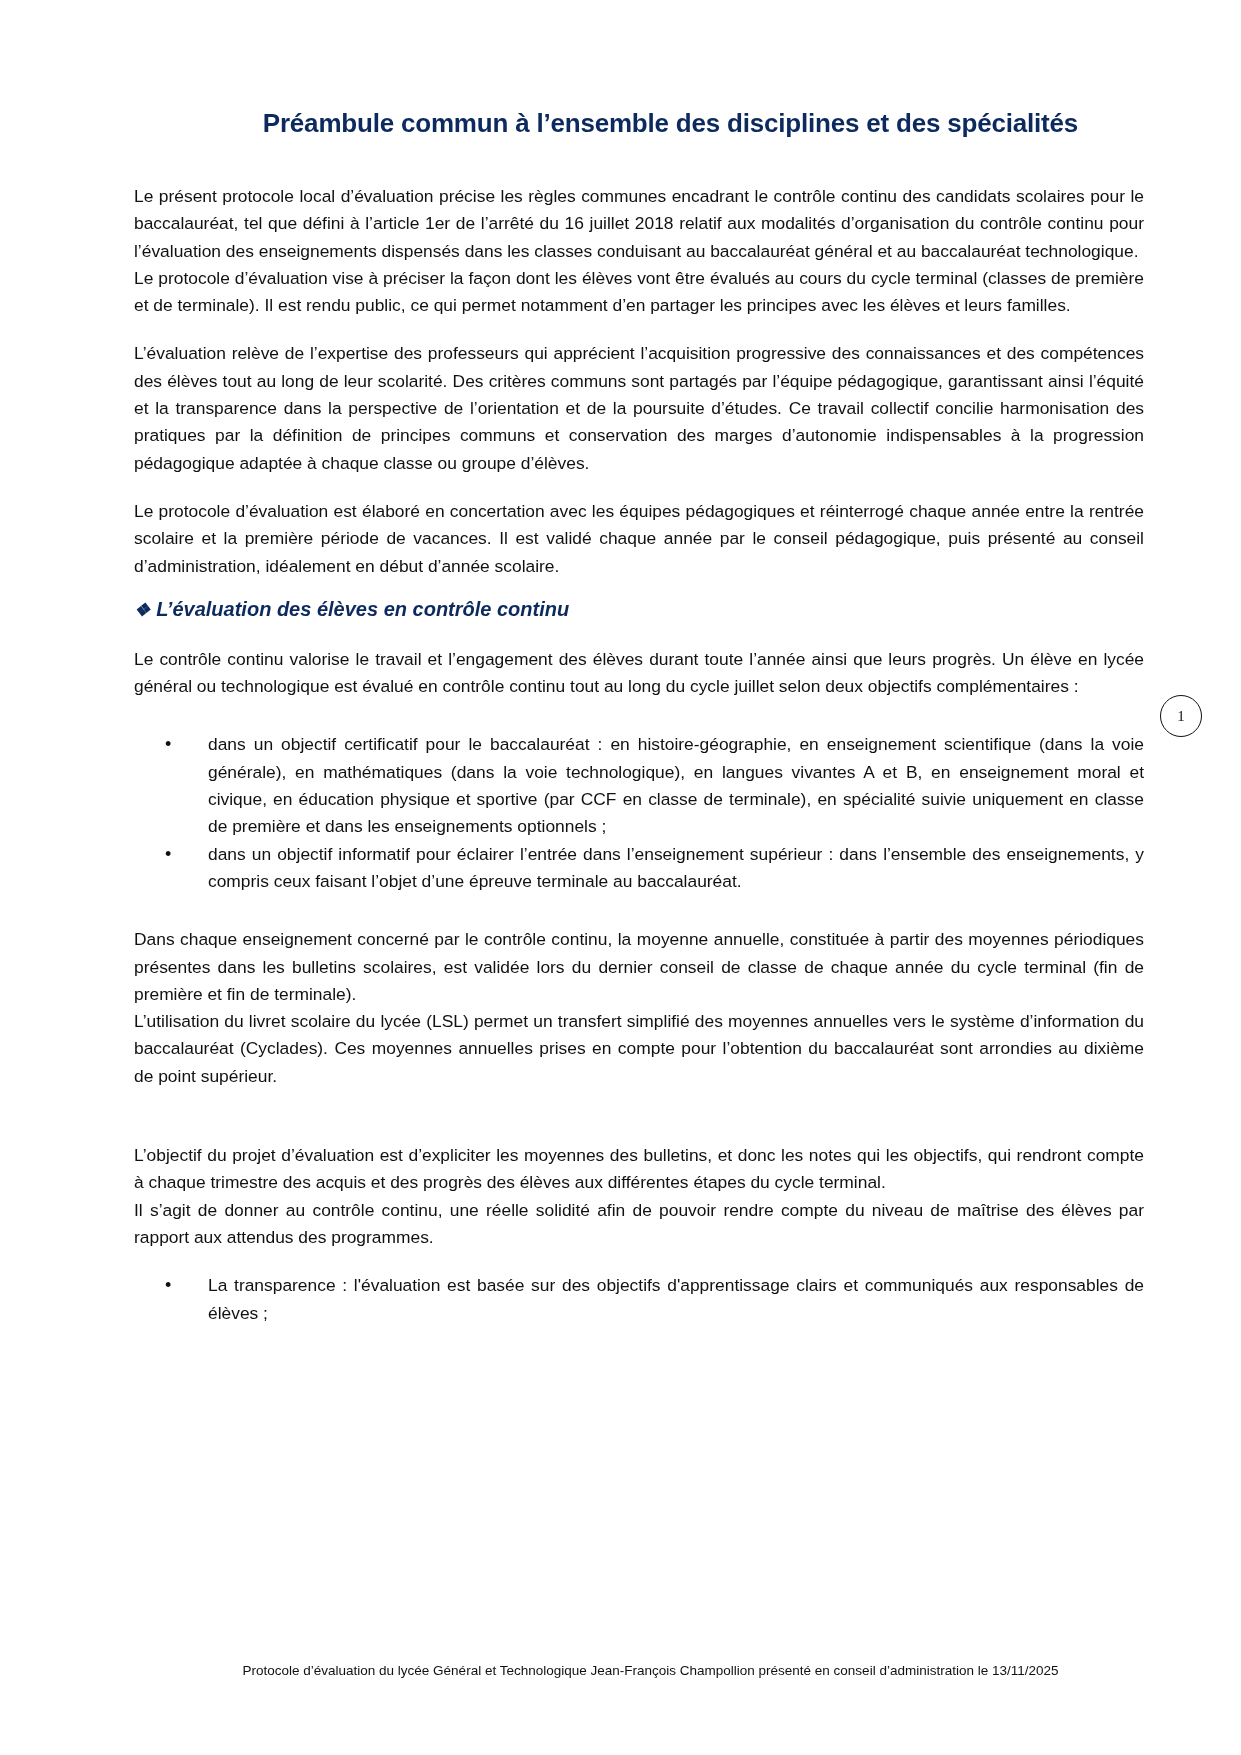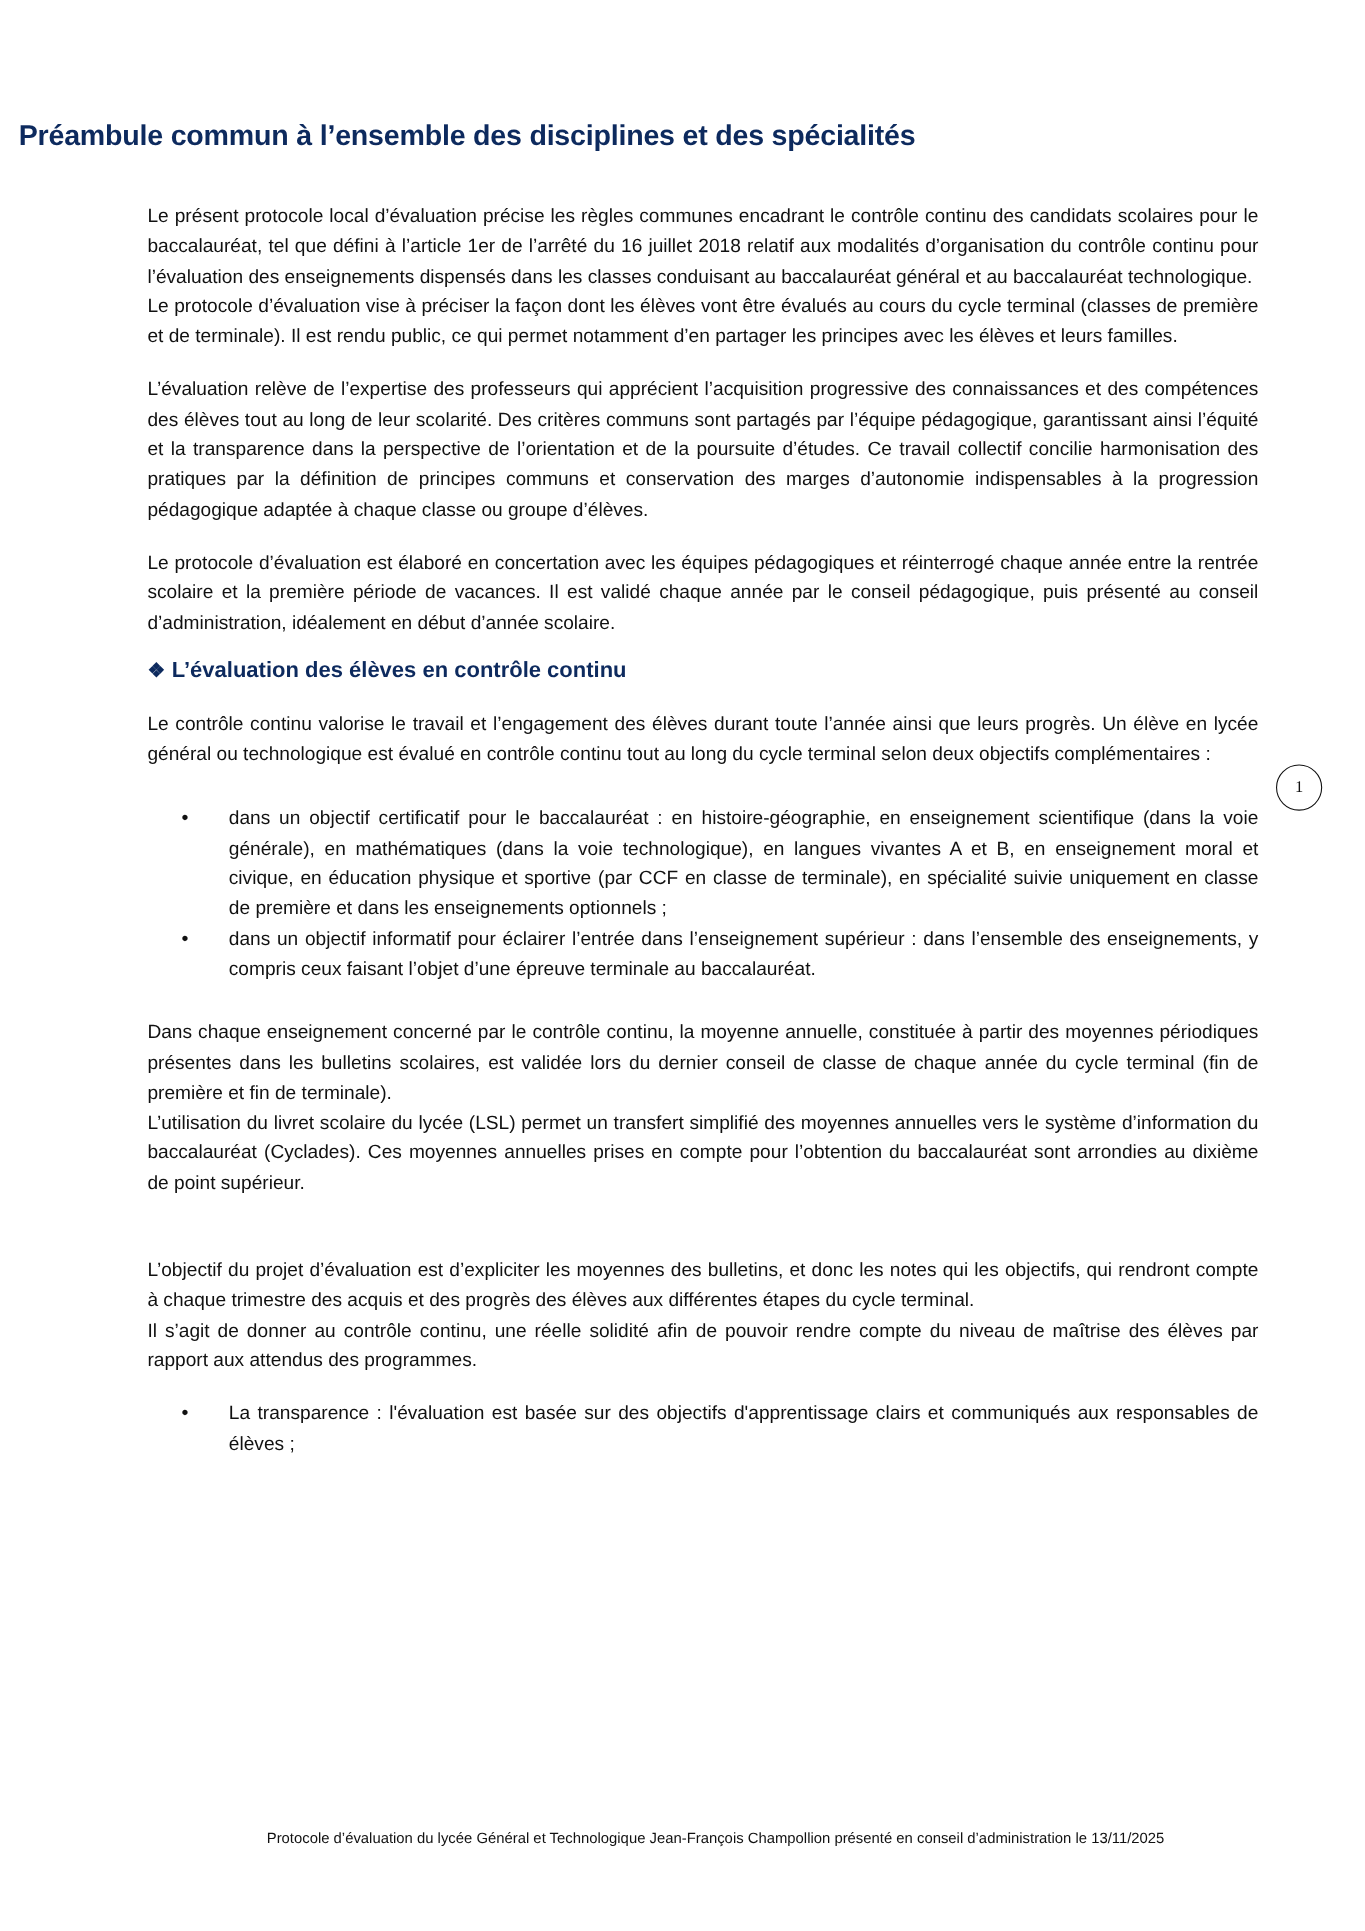--- a/index.html
+++ b/index.html
@@ -1,29 +1,29 @@
 <!DOCTYPE html>
 <html><head>
   <meta charset="utf-8">
   <style>
     html, body { margin: 0; padding: 0; background: #ffffff; }
     body { width: 1241px; height: 1755px; position: relative; overflow: hidden;
            font-family: "Liberation Sans", sans-serif; color: #111; }
     .page { position: absolute; left: 0; top: 0; width: 1241px; height: 1755px; }
-    .title { position: absolute; left: 17px; width: 1074px; top: 108px; text-align: left;
+    .title { position: absolute; left: 4px; width: 1074px; top: 108px; text-align: right;
              font-size: 26px; font-weight: bold; color: #0d2a5e; letter-spacing: -0.2px; }
     .content { position: absolute; left: 134px; width: 1010px; top: 183px;
                font-size: 17.4px; line-height: 27.3px; text-align: justify; }
     .content p { margin: 0; }
     .gap { height: 21px; }
     .gap-sm { height: 14px; }
     .gap-lg { height: 31px; }
     b { font-weight: normal; }
     .section-heading { font-size: 20px; font-weight: bold; color: #0d2a5e; line-height: 30px;
-                       text-align: left; margin: 0; }
+                       text-align: left; margin: 0; font-style: italic; }
     .section-heading .diamond { font-size: 18px; margin-right: 6px; }
     ul.bullets { list-style: none; margin: 0; padding: 0 0 0 74px; }
     ul.bullets li { position: relative; }
     ul.bullets li .bullet { position: absolute; left: -43px; top: 0; font-size: 18px; }
     ul.bullets.tight { padding-left: 74px; }
     .page-num { position: absolute; left: 1160px; top: 695px; width: 42px; height: 42px;
                 border: 1.5px solid #111; border-radius: 50%; box-sizing: border-box;
                 font-family: "Liberation Serif", serif; font-size: 15px; text-align: center; line-height: 40px; }
     .footer { position: absolute; left: 0; width: 1241px; top: 1663px; text-align: center;
               font-size: 13.5px; color: #111; padding-left: 30px; }
@@ -40,21 +40,21 @@
     <p>Le présent protocole local d’évaluation précise les règles communes encadrant le contrôle continu des candidats scolaires pour le baccalauréat, tel que défini à l’article 1er de l’arrêté du 16 juillet 2018 relatif aux modalités d’organisation du contrôle continu pour l’évaluation des enseignements dispensés dans les classes conduisant au baccalauréat général et au baccalauréat technologique.</p>
     <p>Le protocole d’évaluation vise à préciser la façon dont les élèves vont être évalués au cours du cycle terminal (classes de première et de terminale). Il est rendu public, ce qui permet notamment d’en partager les principes avec les élèves et leurs familles.</p>
     <div class="gap"></div>
     <p><b>L’évaluation relève de l’expertise des professeurs</b><span> qui apprécient l’acquisition progressive des connaissances et des compétences des élèves tout au long de leur scolarité. Des critères communs sont partagés par l’équipe pédagogique, garantissant ainsi </span><b>l’équité et la transparence dans la perspective de l’orientation et de la poursuite d’études</b><span>. Ce travail collectif concilie harmonisation des pratiques par la définition de principes communs et conservation des marges d’autonomie indispensables à la progression pédagogique adaptée à chaque classe ou groupe d’élèves.</span></p>
     <div class="gap"></div>
     <p><span>Le protocole d’évaluation est élaboré en concertation avec les équipes pédagogiques et réinterrogé chaque année entre la rentrée scolaire et la première période de vacances. </span><b>Il est validé chaque année par le conseil pédagogique, puis présenté au conseil d’administration, idéalement en début d’année scolaire.</b></p>
     <div class="gap-sm"></div>
 
     <h2 class="section-heading"><span class="diamond">❖</span><span>L’évaluation des élèves en contrôle continu</span></h2>
     <div class="gap"></div>
-    <p>Le contrôle continu valorise le travail et l’engagement des élèves durant toute l’année ainsi que leurs progrès. Un élève en lycée général ou technologique est évalué en contrôle continu tout au long du cycle terminal selon deux objectifs complémentaires :</p>
+    <p>Le contrôle continu valorise le travail et l’engagement des élèves durant toute l’année ainsi que leurs progrès. Un élève en lycée général ou technologique est évalué en contrôle continu tout au long du cycle juillet selon deux objectifs complémentaires :</p>
     <div class="gap-lg"></div>
     <ul class="bullets">
       <li><span class="bullet">•</span><b>dans un objectif certificatif pour le baccalauréat</b><span> : en histoire-géographie, en enseignement scientifique (dans la voie générale), en mathématiques (dans la voie technologique), en langues vivantes A et B, en enseignement moral et civique, en éducation physique et sportive (par CCF en classe de terminale), en spécialité suivie uniquement en classe de première et dans les enseignements optionnels ;</span></li>
       <li><span class="bullet">•</span><b>dans un objectif informatif</b><span> pour éclairer l’entrée dans l’enseignement supérieur : dans l’ensemble des enseignements, y compris ceux faisant l’objet d’une épreuve terminale au baccalauréat.</span></li>
     </ul>
     <div class="gap-lg"></div>
     <p>Dans chaque enseignement concerné par le contrôle continu, la moyenne annuelle, constituée à partir des moyennes périodiques présentes dans les bulletins scolaires, est validée lors du dernier conseil de classe de chaque année du cycle terminal (fin de première et fin de terminale).</p>
     <p>L’utilisation du livret scolaire du lycée (LSL) permet un transfert simplifié des moyennes annuelles vers le système d’information du baccalauréat (Cyclades). Ces moyennes annuelles prises en compte pour l’obtention du baccalauréat sont arrondies au dixième de point supérieur.</p>
     <div class="gap-lg"></div>
 

